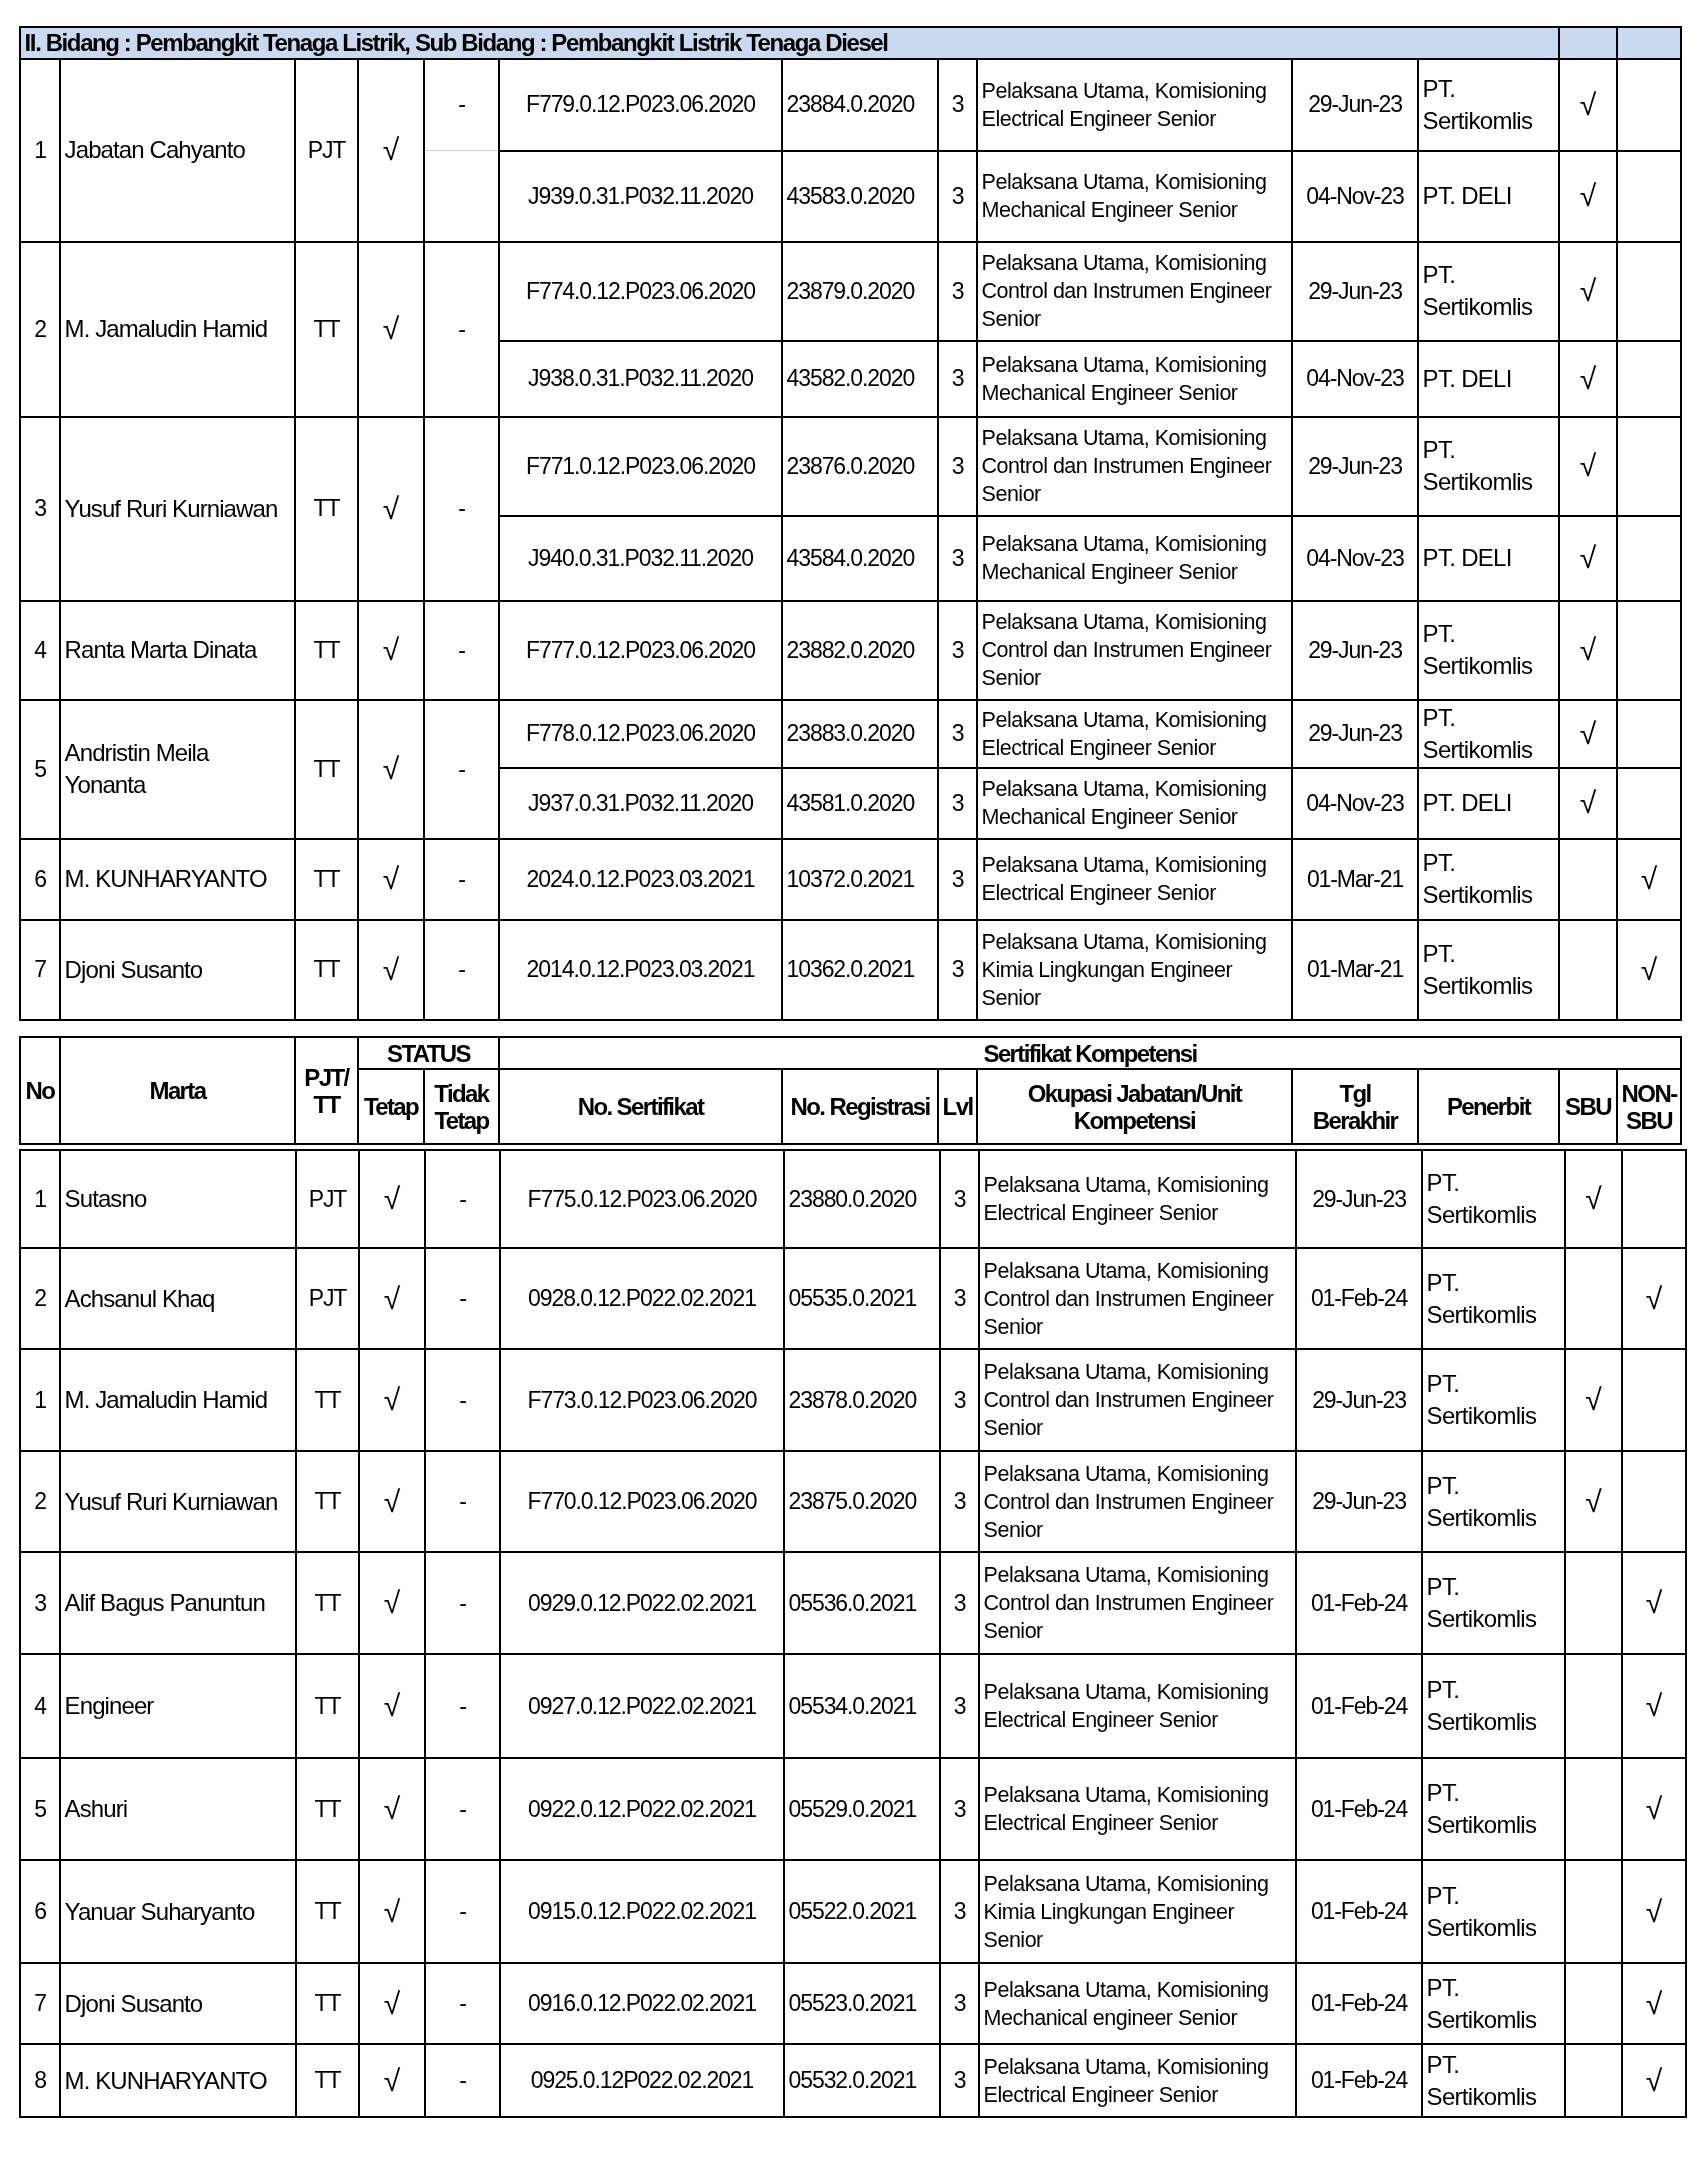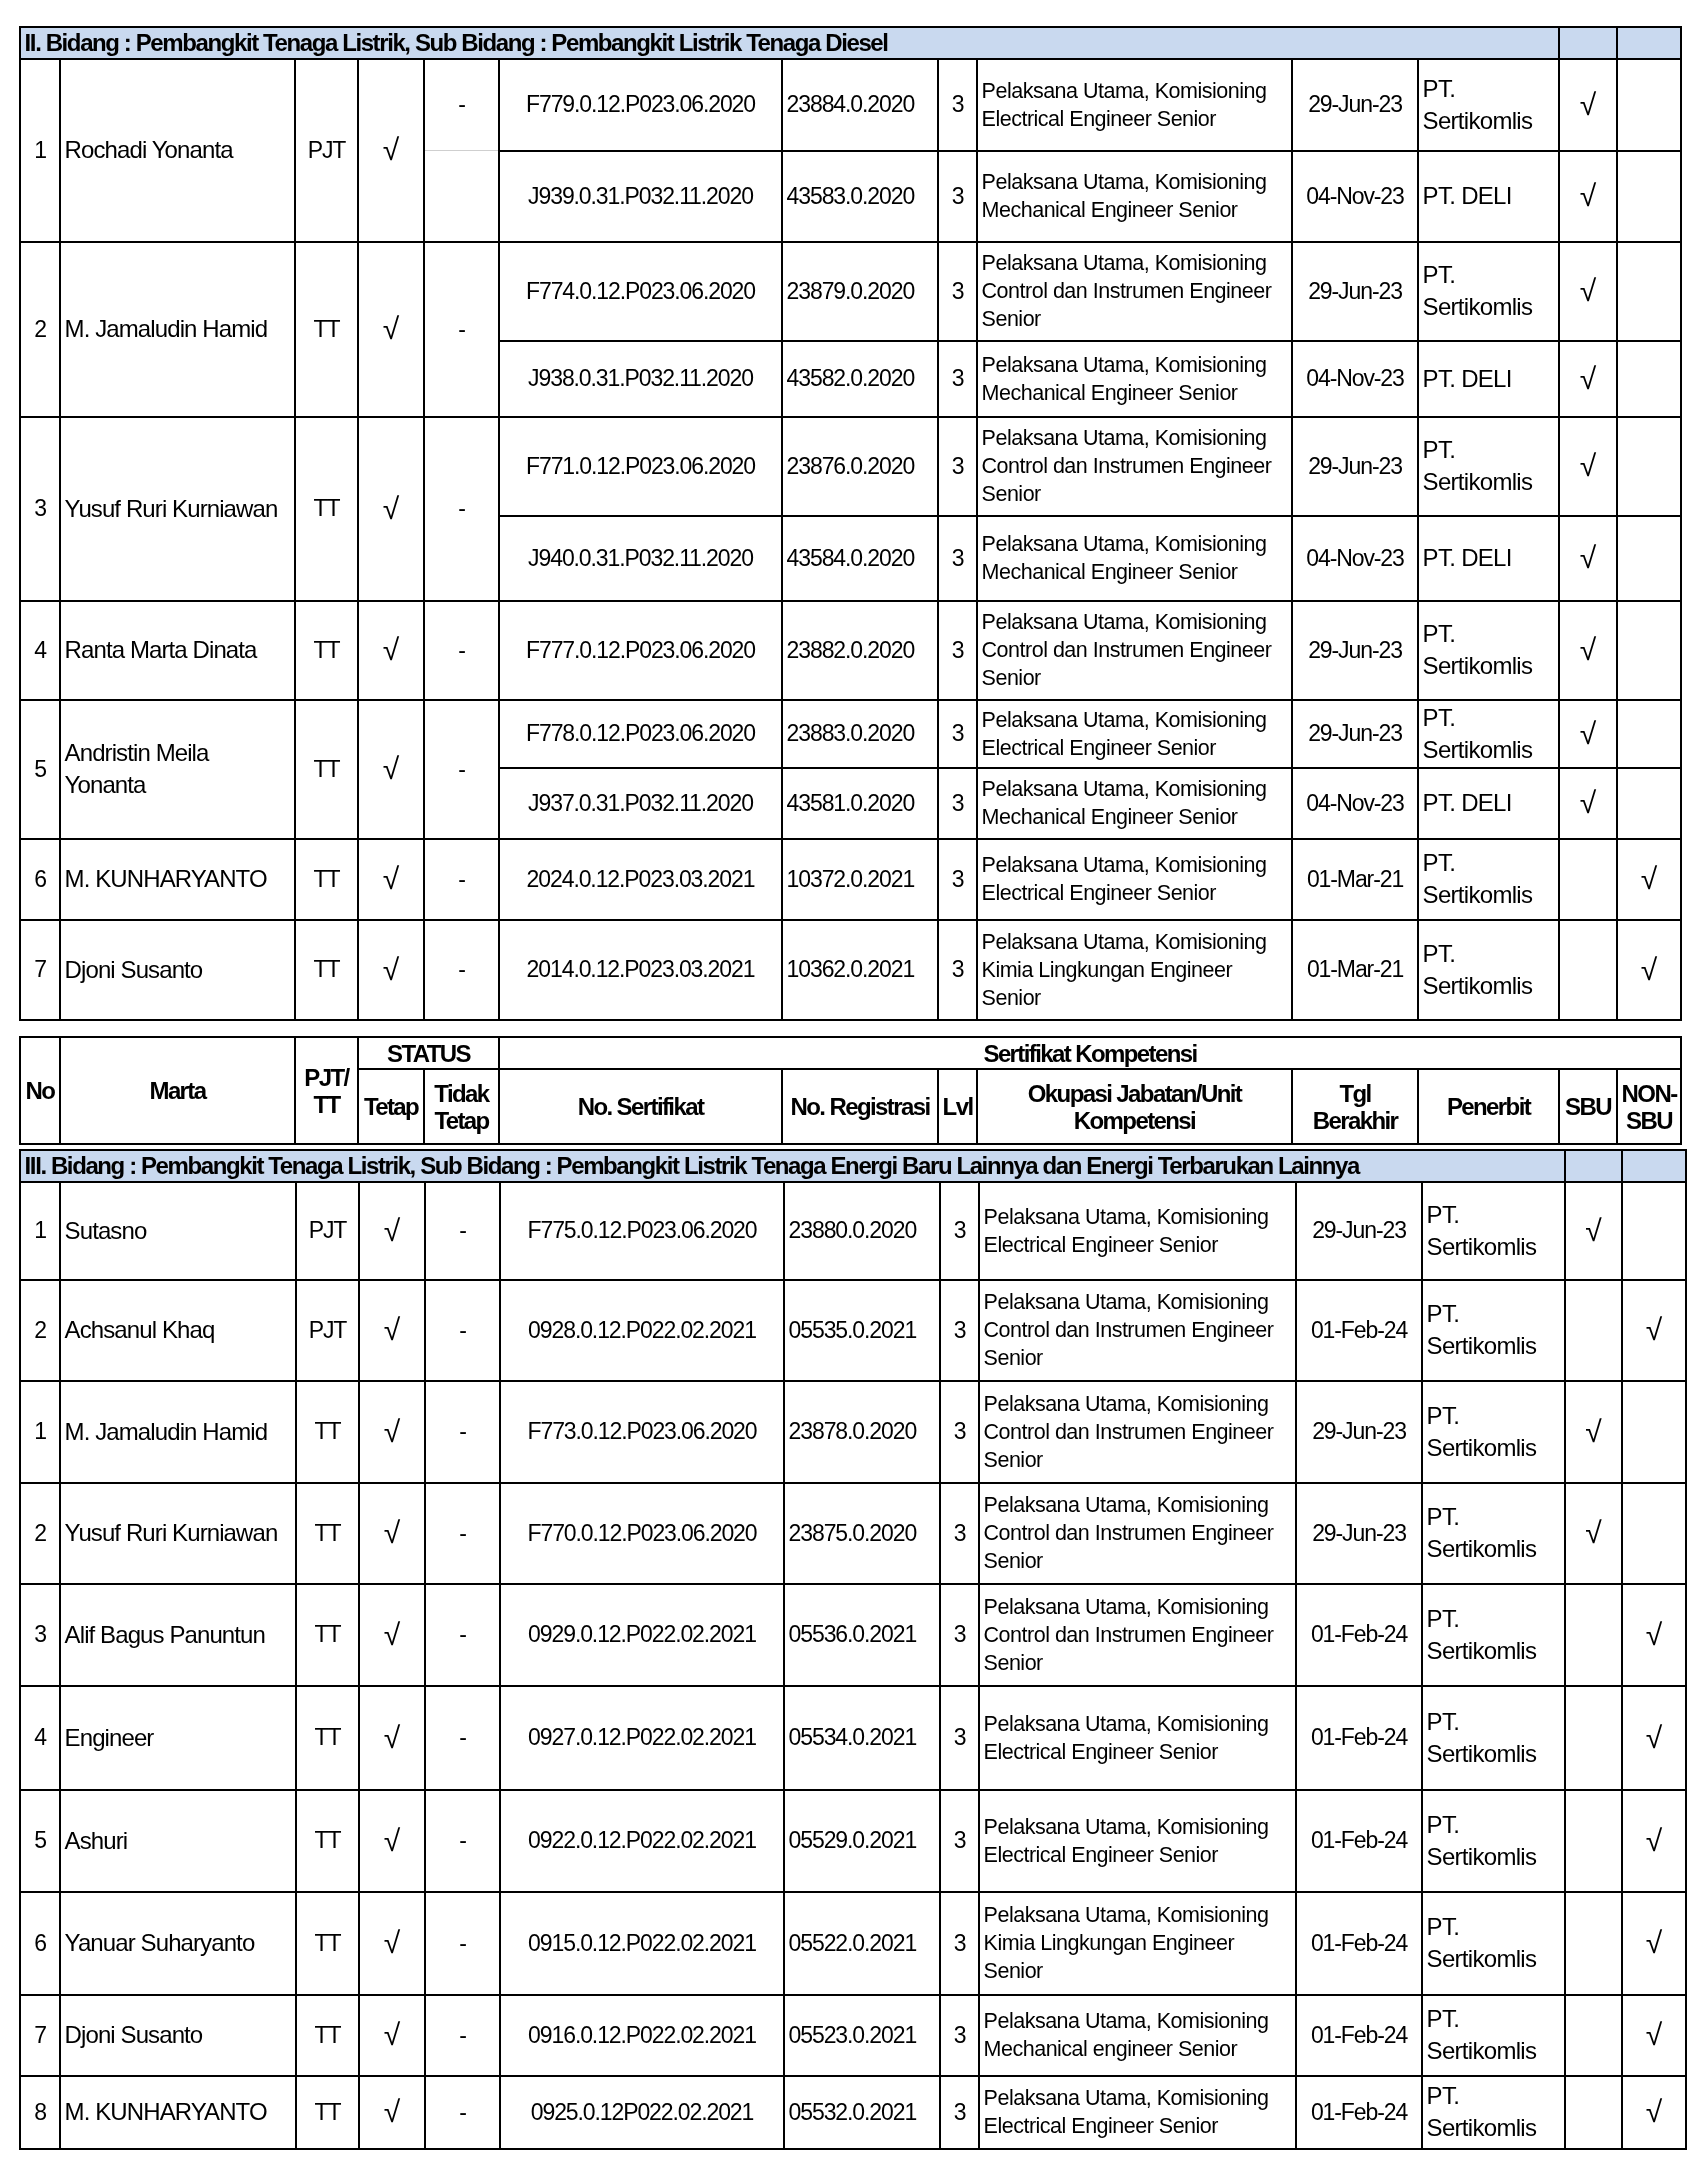--- a/index.html
+++ b/index.html
@@ -40,21 +40,21 @@
       <col style="width:64px">
   </colgroup>
   <tbody id="sec2-body">
     <tr class="sec-hdr">
       <td colspan="11">II. Bidang : Pembangkit Tenaga Listrik, Sub Bidang : Pembangkit Listrik Tenaga Diesel</td>
       <td class="blank"></td>
       <td class="blank"></td>
     </tr>
   <tr style="height: 92px;">
         <td class="cell c" rowspan="2">1</td>
-        <td class="nm l" rowspan="2">Rochadi Yonanta</td>
+        <td class="nm l" rowspan="2">Jabatan Cahyanto</td>
         <td class="cell c" rowspan="2">PJT</td>
         <td class="chk c" rowspan="2">√</td>
         <td class="cell c lightline">-</td>
         <td class="cell c">F779.0.12.P023.06.2020</td>
         <td class="cell l">23884.0.2020</td>
         <td class="cell c">3</td>
         <td class="occ l">Pelaksana Utama, Komisioning Electrical Engineer Senior</td>
         <td class="cell c">29-Jun-23</td>
         <td class="pen">PT. Sertikomlis</td>
         <td class="chk c">√</td>
@@ -243,25 +243,20 @@
     <col style="width:284px">
       <col style="width:156px">
       <col style="width:39px">
       <col style="width:317px">
       <col style="width:126px">
     <col style="width:143px">
       <col style="width:57px">
       <col style="width:64px">
   </colgroup>
   <tbody id="sec3-body">
-    <tr class="sec-hdr">
-      <td colspan="11">III. Bidang : Pembangkit Tenaga Listrik, Sub Bidang : Pembangkit Listrik Tenaga Energi Baru Lainnya dan Energi Terbarukan Lainnya</td>
-      <td class="blank"></td>
-      <td class="blank"></td>
-    </tr>
   <tr style="height: 98px;">
         <td class="cell c">1</td>
         <td class="nm l">Sutasno</td>
         <td class="cell c">PJT</td>
         <td class="chk c">√</td>
         <td class="cell c">-</td>
         <td class="cell c">F775.0.12.P023.06.2020</td>
         <td class="cell l">23880.0.2020</td>
         <td class="cell c">3</td>
         <td class="occ l">Pelaksana Utama, Komisioning Electrical Engineer Senior</td>

